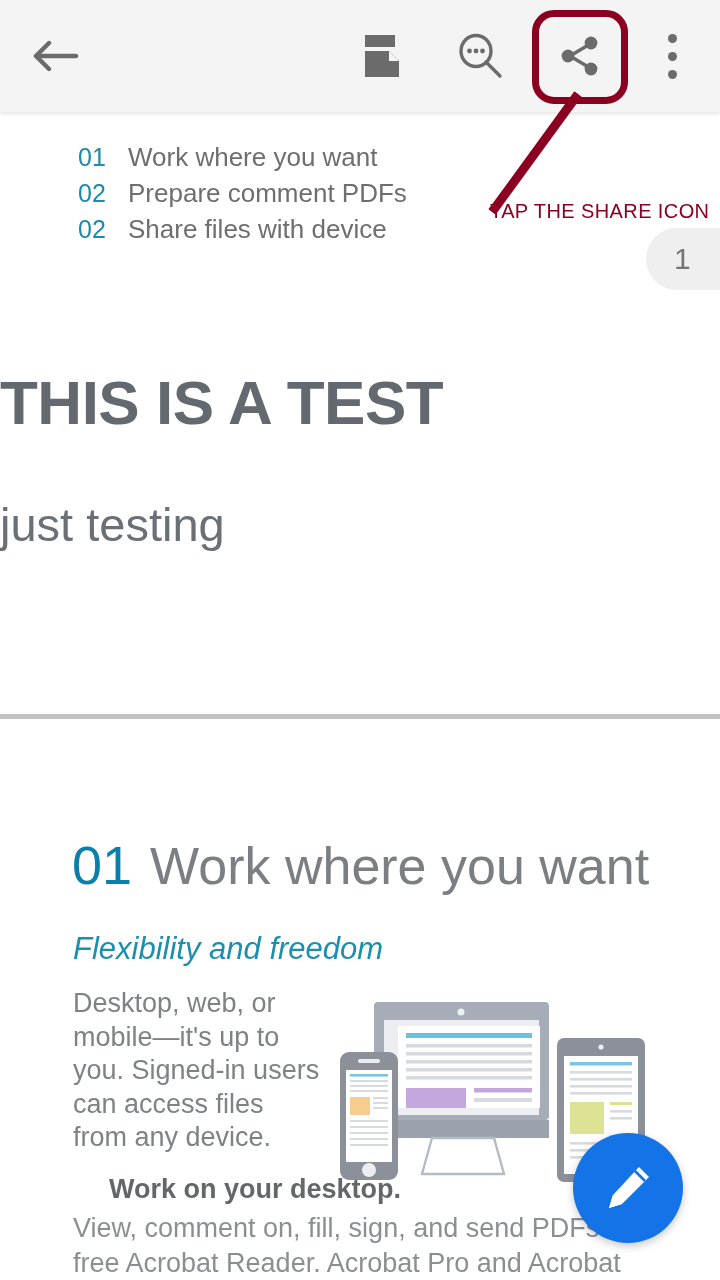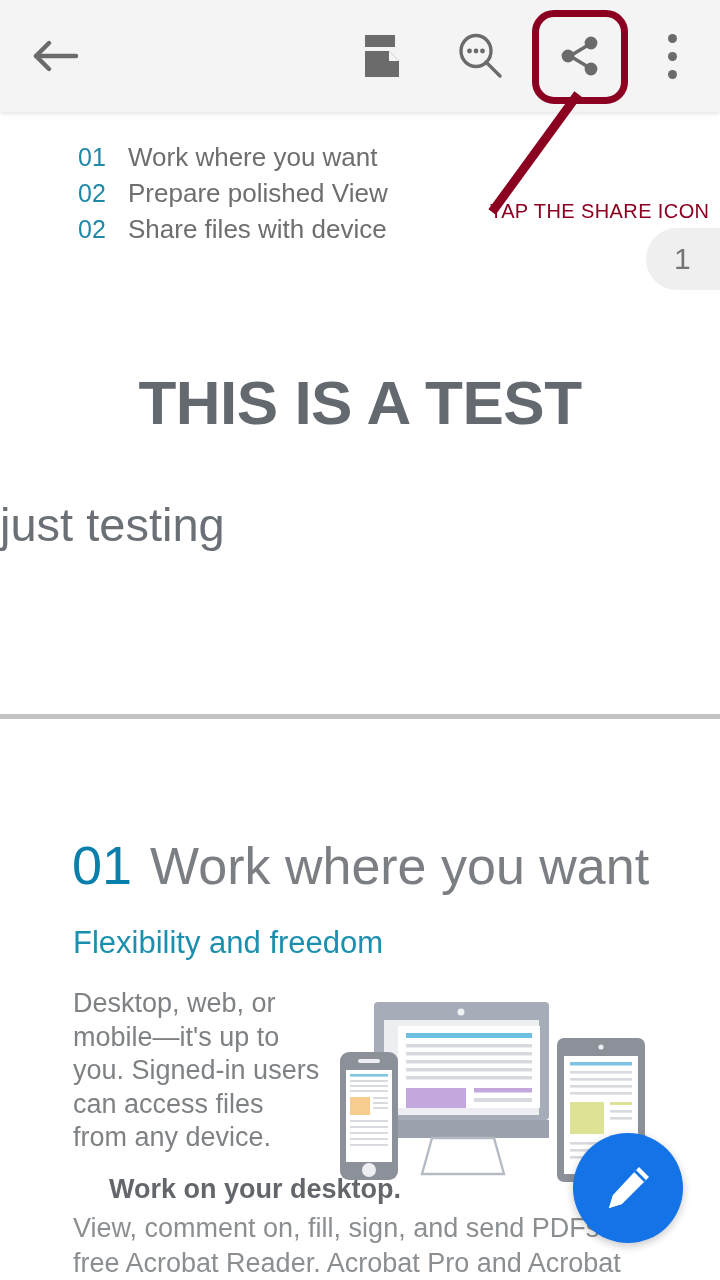--- a/index.html
+++ b/index.html
@@ -58,21 +58,21 @@
   
   .doc { position:absolute; left:0; top:112px; width:720px; }
 
   .toc { position:absolute; left:78px; top:30px; }
   .toc-row { display:flex; align-items:baseline; height:36px; }
   .toc-num { color:#1f8aa8; font-size:25px; width:38px; }
   .toc-txt { color:#6e6e6e; font-size:26px; margin-left:12px; }
 
   .title-main {
     position:absolute; left:0; top:255px; width:720px;
-    text-align:center; color:#64696f;
+    color:#64696f;
     font-size:62px; font-weight:bold; letter-spacing:-0.5px;
   }
   .title-sub {
     position:absolute; left:0; top:385px; width:720px;
     text-align:left; color:#6b7077;
     font-size:47px; font-weight:normal;
   }
 
   .page-sep {
     position:absolute; left:0; top:714px; width:720px; height:5px;
@@ -80,22 +80,22 @@
   }
 
   
   .p2 { position:absolute; left:0; top:719px; width:720px; }
 
   .sec-head { position:absolute; left:72px; top:115px; display:flex; align-items:baseline; }
   .sec-num { color:#0b7fab; font-size:54px; }
   .sec-title { color:#7b7f84; font-size:52px; margin-left:18px; font-weight:300; }
 
   .sec-sub {
-    position:absolute; left:73px; top:206px;
-    color:#1b8fae; font-size:31px; 
+    position:absolute; left:73px; top:212px;
+    color:#1b8fae; font-size:31px; font-style:italic;
   }
 
   .body-col {
     position:absolute; left:73px; top:268px; width:250px;
     color:#7e8285; font-size:27px; line-height:33.5px;
   }
 
   .foot-strong {
     position:absolute; left:73px; top:455px;
     color:#63676b; font-size:27px; font-weight:bold;margin-left:36px;
@@ -182,21 +182,21 @@
 
   <div class="doc">
 
     <div class="toc">
       <div class="toc-row">
         <span class="toc-num">01</span>
         <span class="toc-txt">Work where you want</span>
       </div>
       <div class="toc-row">
         <span class="toc-num">02</span>
-        <span class="toc-txt">Prepare polished View</span>
+        <span class="toc-txt">Prepare comment PDFs</span>
       </div>
       <div class="toc-row">
         <span class="toc-num">02</span>
         <span class="toc-txt">Share files with device</span>
       </div>
     </div>
 
     <div class="title-main">THIS IS A TEST</div>
     <div class="title-sub">just testing</div>
   </div>

